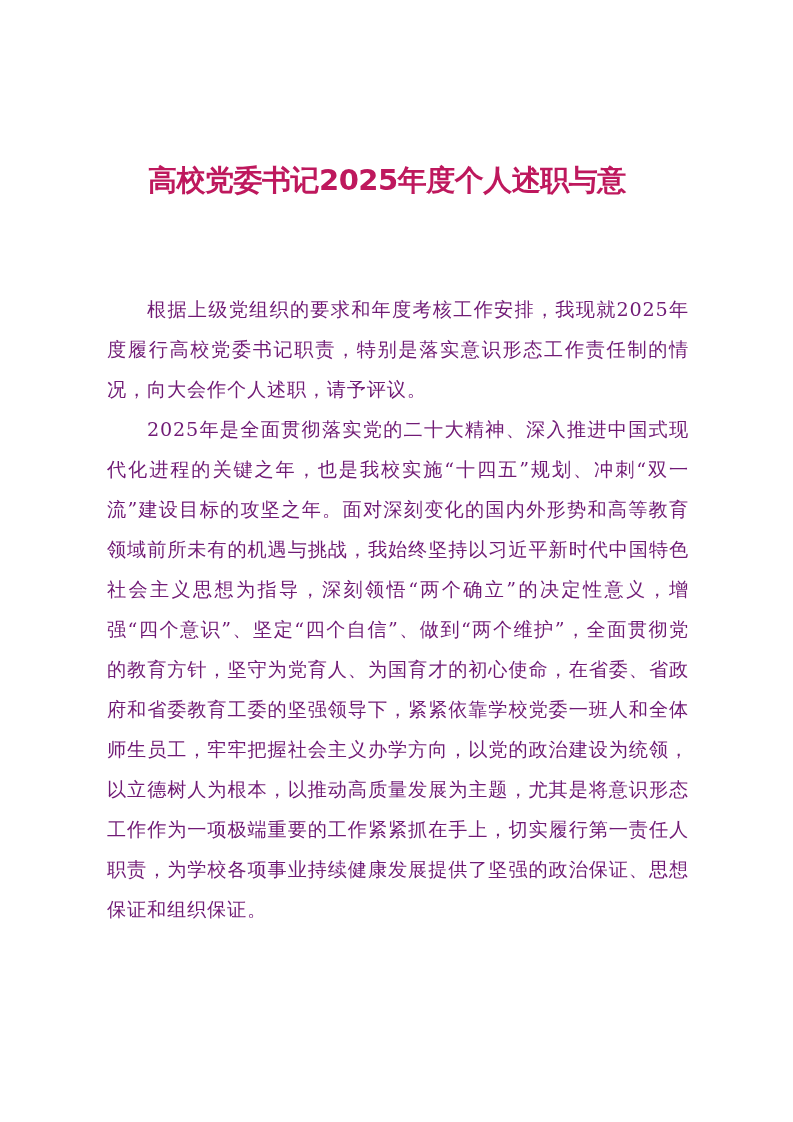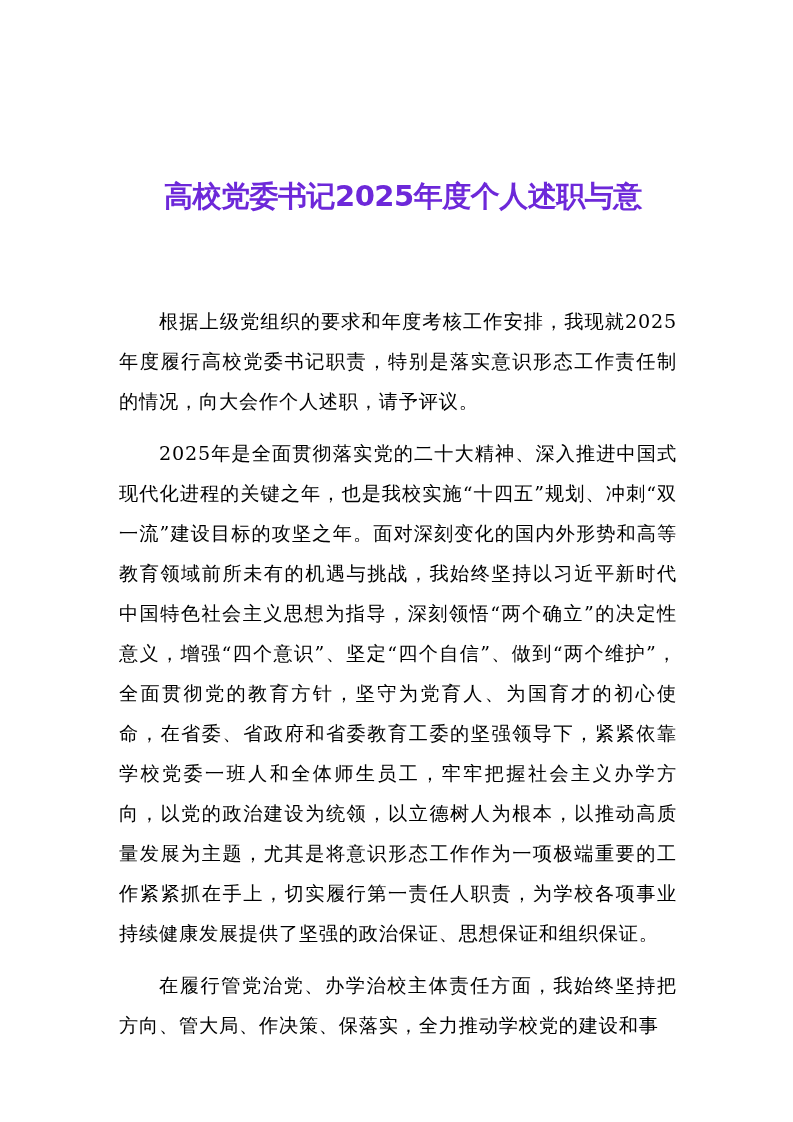--- a/index.html
+++ b/index.html
@@ -21,61 +21,60 @@
       top: 0;
       width: 793px;
       height: 1122px;
       background: #ffffff;
     }
     .title {
       position: absolute;
       left: 148px;
       top: 160px;
       width: 560px;
-      margin: 16px;
+      margin: 0;
       font-family: "DejaVu Sans", "Liberation Sans", sans-serif;
       font-weight: bold;
       font-size: 29px;
       line-height: 40px;
-      color: #6d28d9;
+      color: #be185d;
       letter-spacing: -0.5px;
     }
     .title .line {
       display: block;
       white-space: nowrap;
     }
     .title .line2 {
       padding-left: 25px;
     }
     .body-text {
       position: absolute;
       left: 107px;
       top: 290px;
       width: 582px;
     }
     .para {
-      margin: 12px;
+      margin: 0;
       font-size: 19.2px;
       line-height: 40px;
       letter-spacing: 0.8px;
       text-align: justify;
       text-indent: 40px;
-      color: #000000;
+      color: #701a75;
       word-break: break-all;
     }
     .para + .para {
       margin-top: 0;
     }
   </style>
 </head>
 <body>
 
 <div class="page">
   <h1 class="title">
     <span class="line line1">高校党委书记2025年度个人述职与意</span>
   </h1>
 
   <div class="body-text">
     <p class="para">根据上级党组织的要求和年度考核工作安排，我现就2025年度履行高校党委书记职责，特别是落实意识形态工作责任制的情况，向大会作个人述职，请予评议。</p>
     <p class="para">2025年是全面贯彻落实党的二十大精神、深入推进中国式现代化进程的关键之年，也是我校实施“十四五”规划、冲刺“双一流”建设目标的攻坚之年。面对深刻变化的国内外形势和高等教育领域前所未有的机遇与挑战，我始终坚持以习近平新时代中国特色社会主义思想为指导，深刻领悟“两个确立”的决定性意义，增强“四个意识”、坚定“四个自信”、做到“两个维护”，全面贯彻党的教育方针，坚守为党育人、为国育才的初心使命，在省委、省政府和省委教育工委的坚强领导下，紧紧依靠学校党委一班人和全体师生员工，牢牢把握社会主义办学方向，以党的政治建设为统领，以立德树人为根本，以推动高质量发展为主题，尤其是将意识形态工作作为一项极端重要的工作紧紧抓在手上，切实履行第一责任人职责，为学校各项事业持续健康发展提供了坚强的政治保证、思想保证和组织保证。</p>
-    <p class="para">在履行管党治党、办学治校主体责任方面，我始终坚持把方向、管大局、作决策、保落实，全力推动学校党的建设和事</p>
   </div>
 </div>
 
 </body></html>

